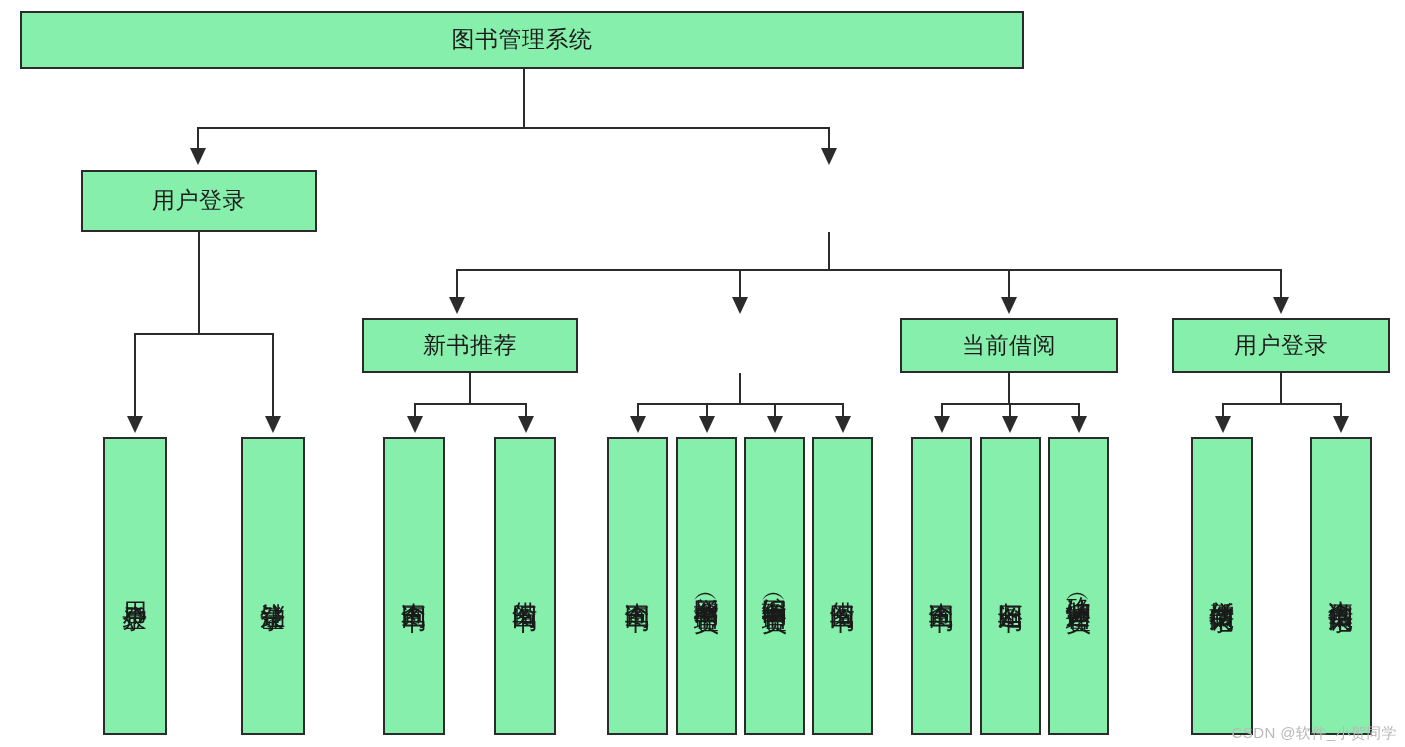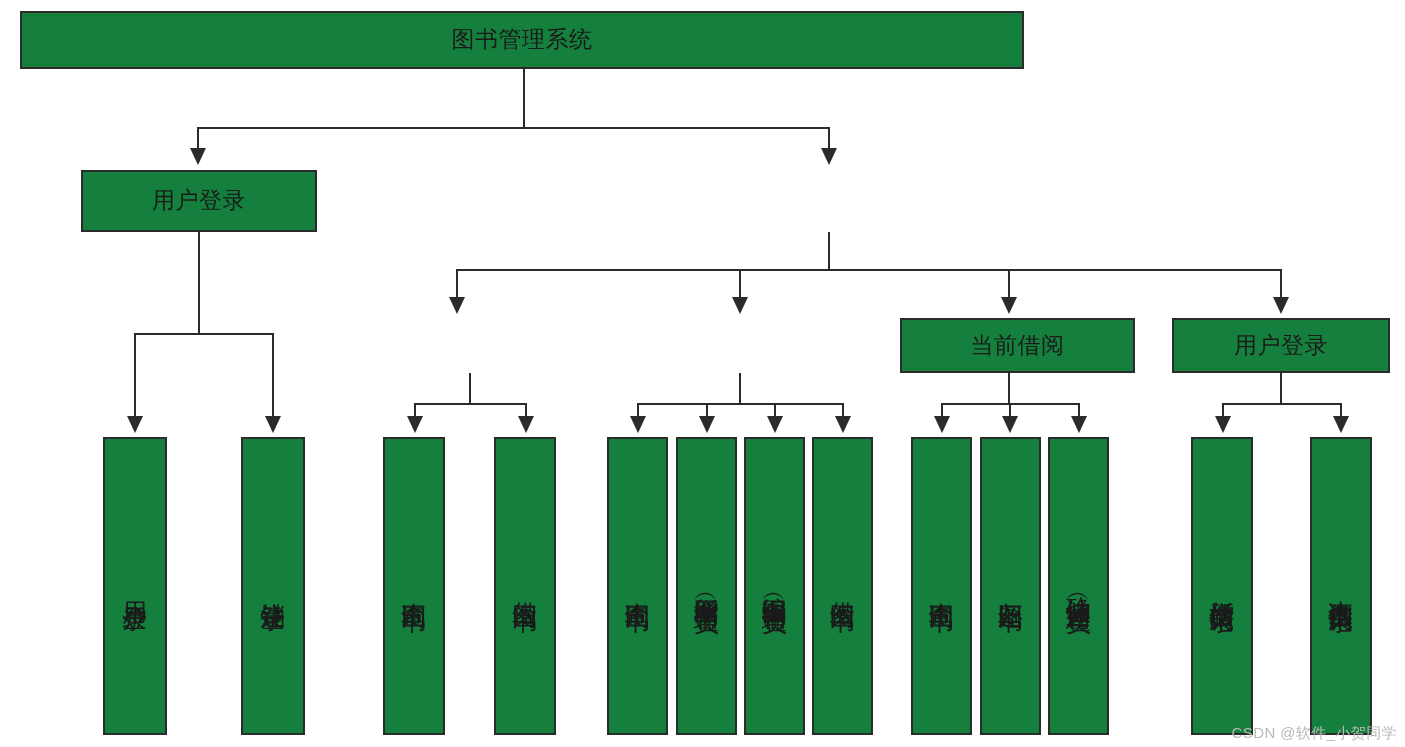--- a/index.html
+++ b/index.html
@@ -12,21 +12,21 @@
     width:1405px;
     height:747px;
     background:#ffffff;
     overflow:hidden;
   }
   
   .node{
     position:absolute;
     box-sizing:border-box;
     border:2px solid #2b2b2b;
-    background:#15803d;
+    background:#86efac;
     display:flex;
     align-items:center;
     justify-content:center;
     color:#1a1a1a;
     line-height:1.12;
   }
   .node .lbl{
     display:block;
     text-align:center;
     white-space:pre;
@@ -107,21 +107,24 @@
   <div class="ln hl" style="left:456px;top:269px;width:826px;"></div>
   <div class="ln vl" style="left:456px;top:269px;height:29px;"></div>
   <div class="arrow" style="left:449px;top:297px;"></div>
   <div class="ln vl" style="left:739px;top:269px;height:29px;"></div>
   <div class="arrow" style="left:732px;top:297px;"></div>
   <div class="ln vl" style="left:1008px;top:269px;height:29px;"></div>
   <div class="arrow" style="left:1001px;top:297px;"></div>
   <div class="ln vl" style="left:1280px;top:269px;height:29px;"></div>
   <div class="arrow" style="left:1273px;top:297px;"></div>
 
-  <div class="node h" style="left:900px;top:318px;width:235px;height:55px;">
+  <div class="node h" style="left:362px;top:318px;width:216px;height:55px;">
+    <span class="lbl">新书推荐</span>
+  </div>
+  <div class="node h" style="left:900px;top:318px;width:218px;height:55px;">
     <span class="lbl">当前借阅</span>
   </div>
   <div class="node h" style="left:1172px;top:318px;width:218px;height:55px;">
     <span class="lbl">用户登录</span>
   </div>
 
   <div class="ln vl" style="left:469px;top:373px;height:31px;"></div>
   <div class="ln hl" style="left:414px;top:403px;width:113px;"></div>
   <div class="ln vl" style="left:414px;top:403px;height:14px;"></div>
   <div class="arrow" style="left:407px;top:416px;"></div>

